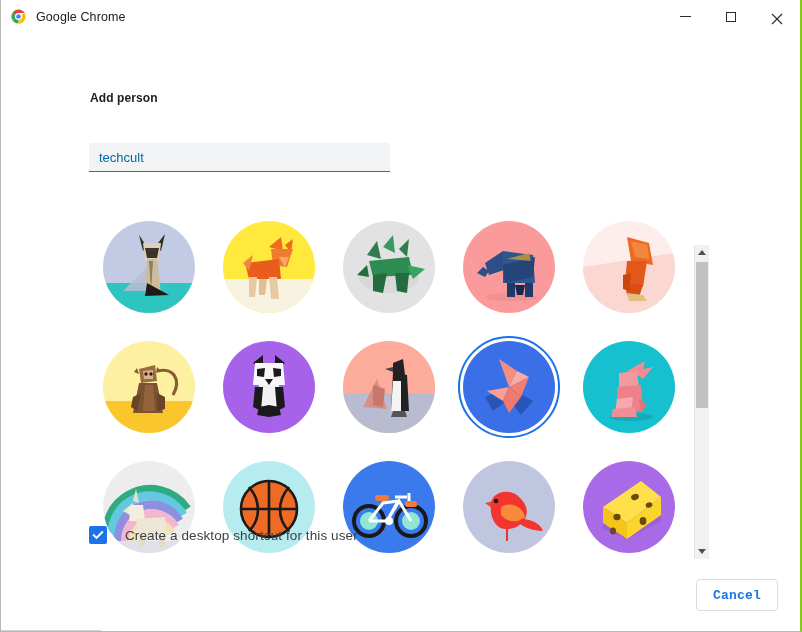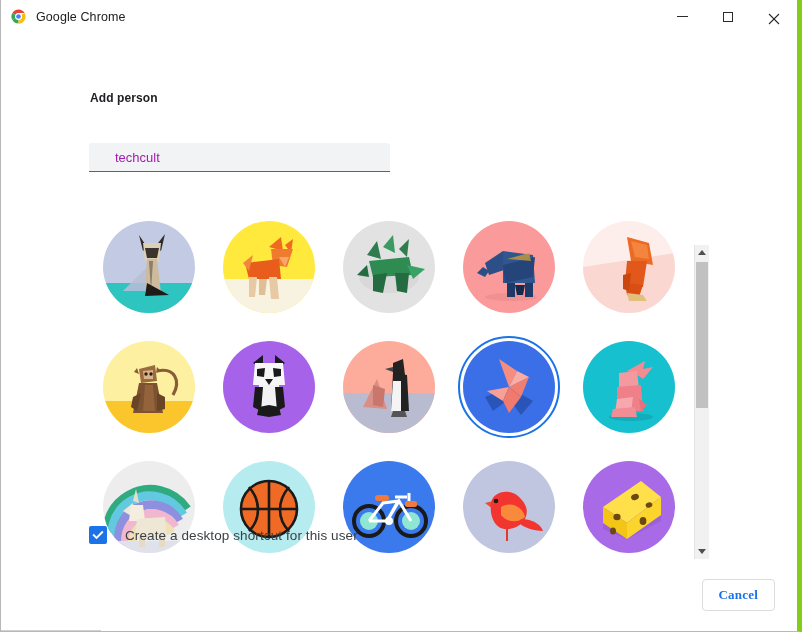--- a/index.html
+++ b/index.html
@@ -11,21 +11,21 @@
     font-family: "Liberation Sans", sans-serif;
     -webkit-font-smoothing: antialiased;
   }
   #window {
     position: relative;
     width: 802px;
     height: 632px;
     background: #ffffff;
     box-sizing: border-box;
     border-left: 1px solid #b8b8b8;
-    border-right: 5px solid #84cc16;
+    border-right: 2px solid #84cc16;
     border-bottom: 1px solid #b8b8b8;
     overflow: hidden;
   }
 
   
   #titlebar {
     position: absolute;
     top: 0; left: 0; right: 0;
     height: 33px;
     background: #ffffff;
@@ -93,24 +93,24 @@
   }
   #name-input {
     box-sizing: border-box;
     display: block;
     width: 100%;
     height: 29px;
     background: #f1f3f4;
     border: none;
     border-bottom: 1px solid #5f6368;
     border-radius: 3px 3px 0 0;
-    padding: 0 26px;
+    padding: 0 10px;
     font-family: "Liberation Sans", sans-serif;
     font-size: 13px;
-    color: #a21caf;
+    color: #0369a1;
     outline: none;
   }
 
   
   #avatar-region {
     position: absolute;
     left: 88px;
     top: 174px;
     width: 620px;
     height: 355px;
@@ -231,21 +231,21 @@
     right: 22px;
     top: 546px;
     display: flex;
     gap: 9px;
   }
   .btn {
     height: 32px;
     min-width: 68px;
     padding: 0 16px;
     border-radius: 4px;
-    font-family: Liberation Serif, serif;
+    font-family: Liberation Mono, monospace;
     font-size: 13px;
     font-weight: bold;
     letter-spacing: .2px;
     cursor: pointer;
     display: flex;
     align-items: center;
     justify-content: center;
     box-sizing: border-box;
   }
   #cancel-button {

